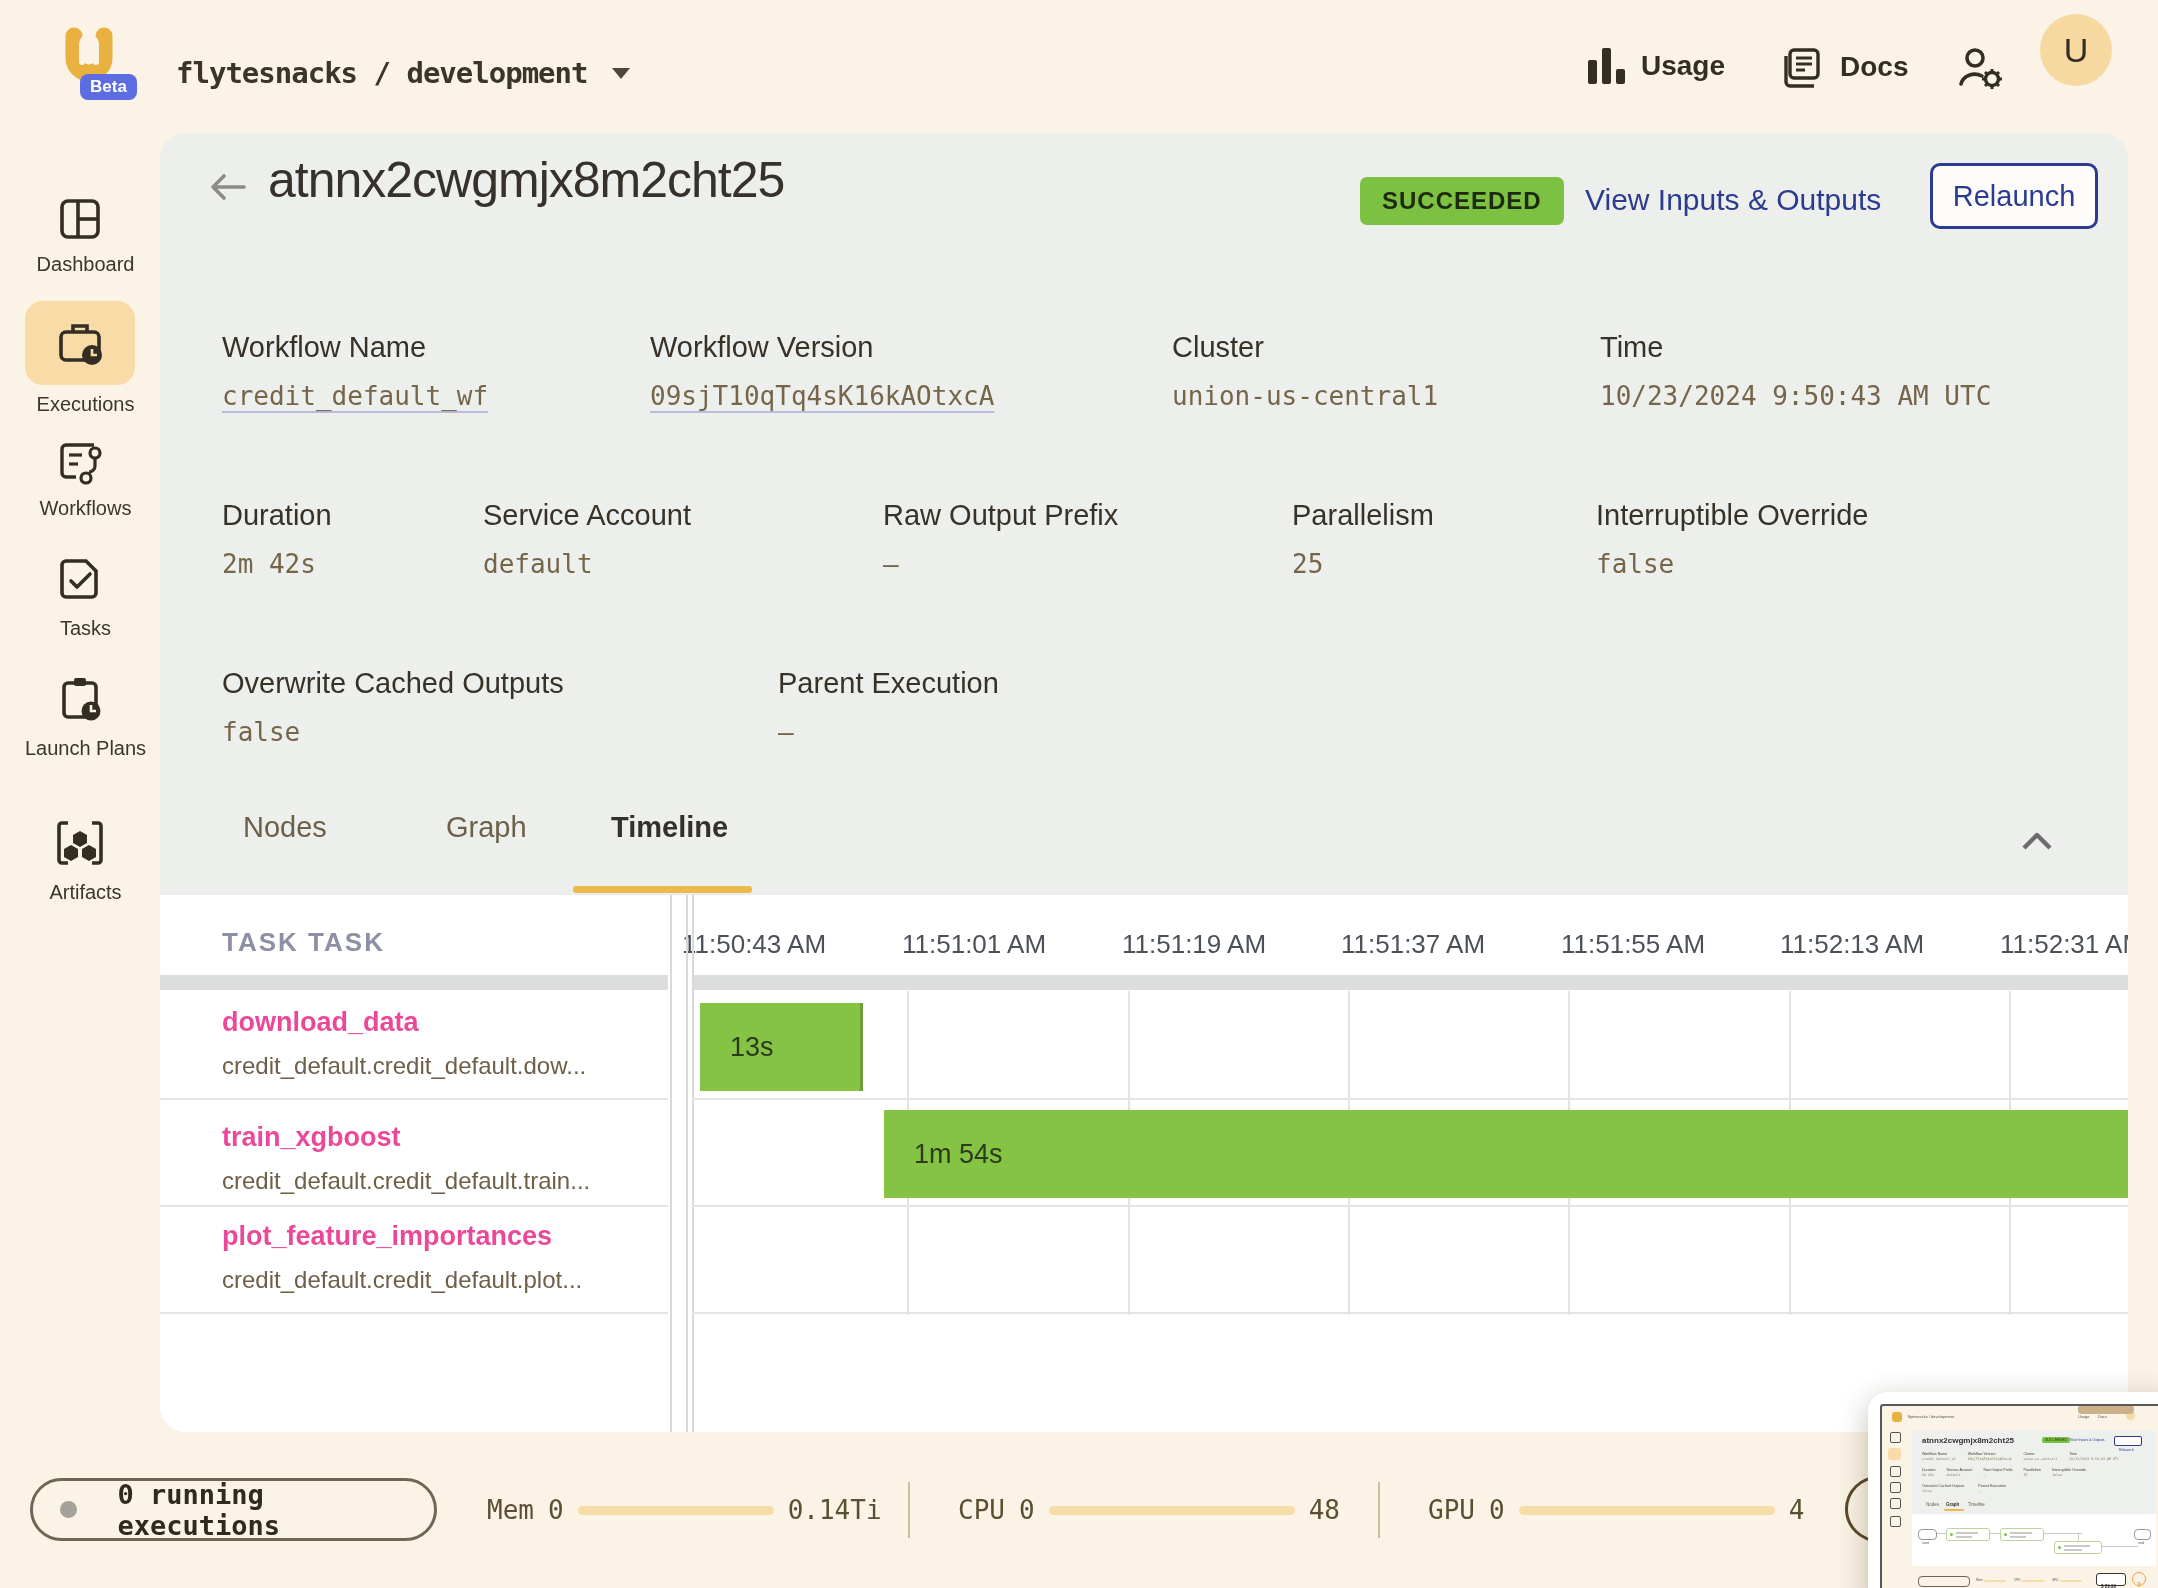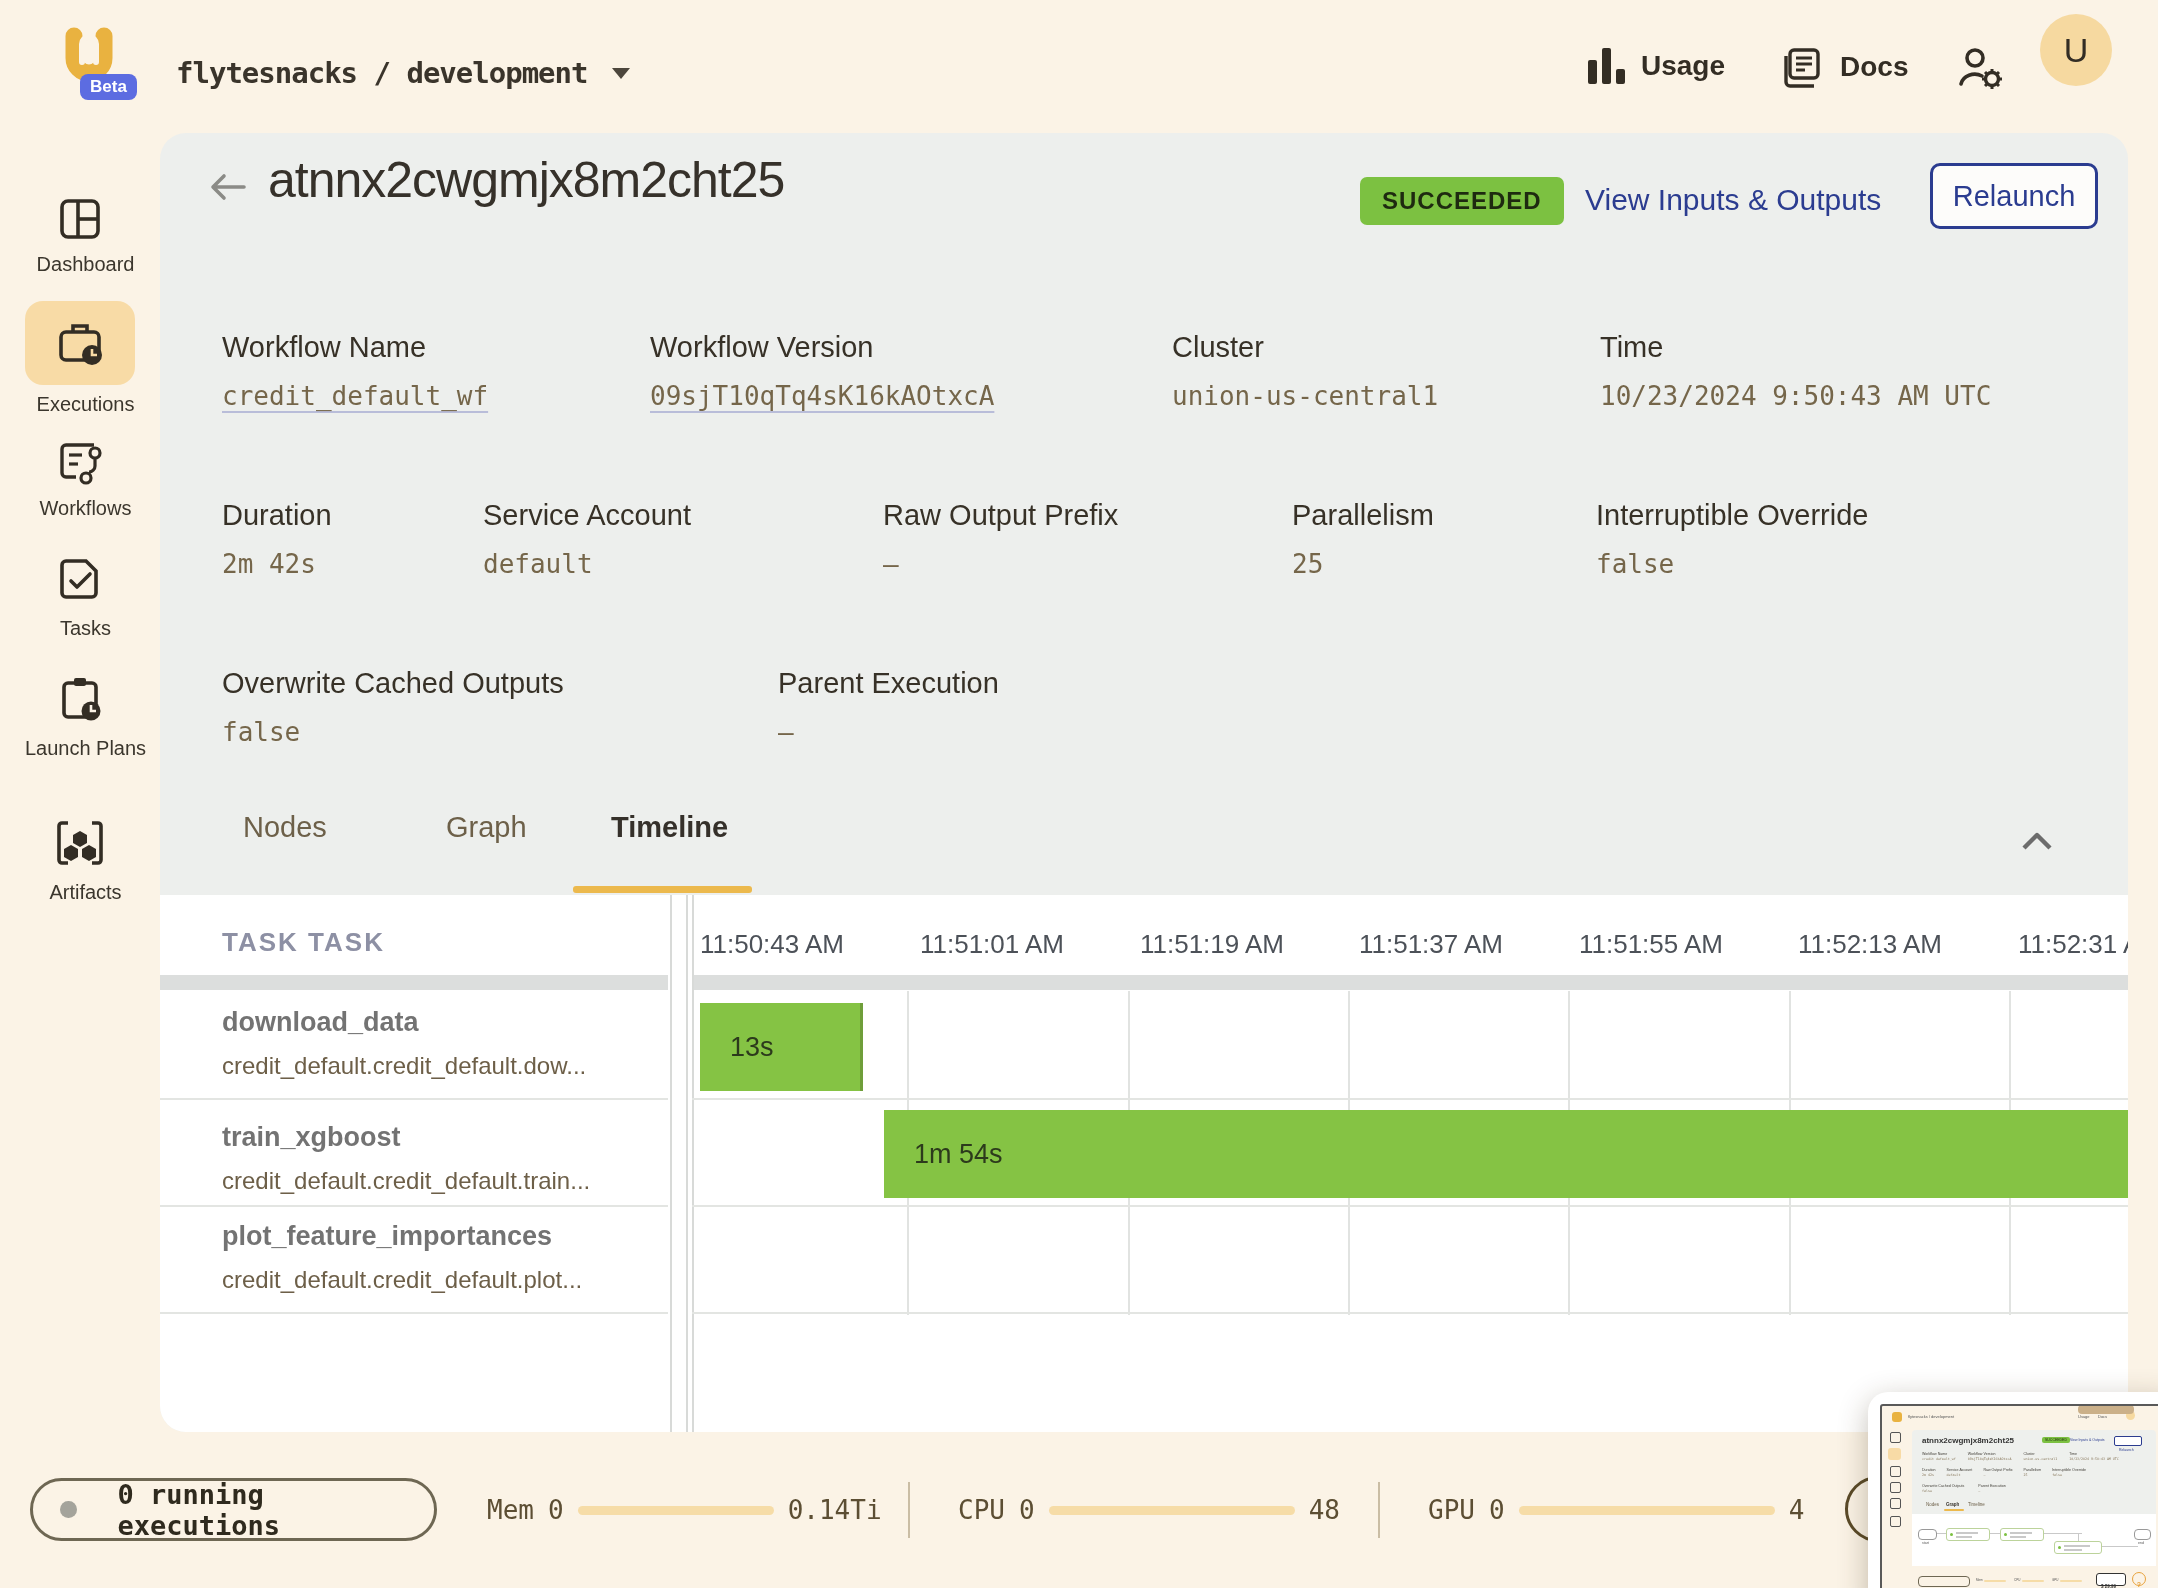--- a/index.html
+++ b/index.html
@@ -35,26 +35,26 @@
   .d-label{font:500 29px "Liberation Sans",sans-serif;color:#373127;}
   .d-value{font:400 26px "DejaVu Sans Mono",monospace;color:#75664a;margin-top:17px;}
   .d-value.u{text-decoration:underline;text-decoration-color:#b9bdd9;text-underline-offset:6px;}
   .tab{font:500 29px "Liberation Sans",sans-serif;color:#6d6049;}
   .tab.active{font-weight:600;color:#35302a;}
   .tab-underline{background:#ecb94d;height:7px;border-radius:3px;}
 
   
   .timeline{left:0;top:762px;width:1968px;height:537px;background:#fff;overflow:hidden;}
   .th{font:700 26px "Liberation Sans",sans-serif;color:#8d90a4;letter-spacing:2px;}
-  .tick{font:400 26px "Liberation Sans",sans-serif;color:#4c5158;width:180px;text-align:center;}
+  .tick{font:400 26px "Liberation Sans",sans-serif;color:#4c5158;width:180px;text-align:left;}
   .vline{width:2px;background:#d8dad8;top:0;height:537px;}
   .grid{width:2px;background:#e1e3e1;}
   .rowsep{height:2px;background:#e3e5e2;}
   .strip{height:15px;background:#dcdedd;}
-  .task-name{font:700 27px "Liberation Sans",sans-serif;color:#737373;}
+  .task-name{font:700 27px "Liberation Sans",sans-serif;color:#ec4899;}
   .task-path{font:400 24px "Liberation Sans",sans-serif;color:#6d5f48;margin-top:14px;}
   .bar{background:#85c344;height:88px;display:flex;align-items:center;}
   .bar span{font:400 27px "Liberation Sans",sans-serif;color:#2c3a1c;margin-left:30px;}
   .bar.edge{border-right:3px solid #6f9e3a;}
 
   
   .runpill{left:30px;top:1478px;width:407px;height:63px;border:3px solid #6e6753;border-radius:34px;
            display:flex;align-items:center;box-sizing:border-box;}
   .rundot{width:17px;height:17px;border-radius:50%;background:#a4a39b;margin-left:27px;}
   .runtext{font:700 27px "DejaVu Sans Mono",monospace;color:#2f2a1e;margin-left:41px;}

